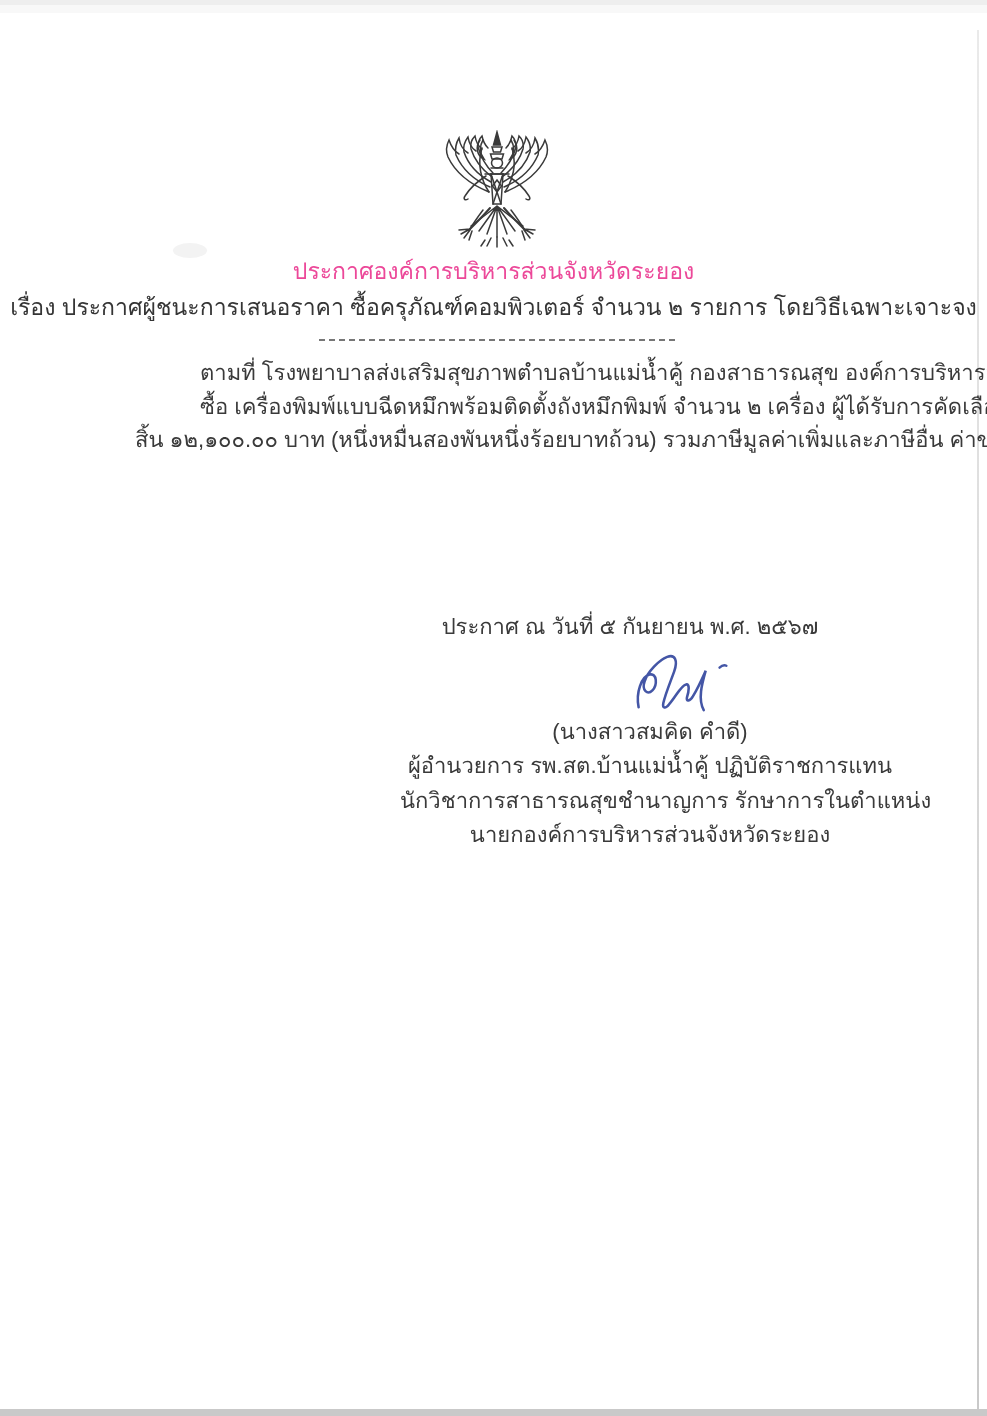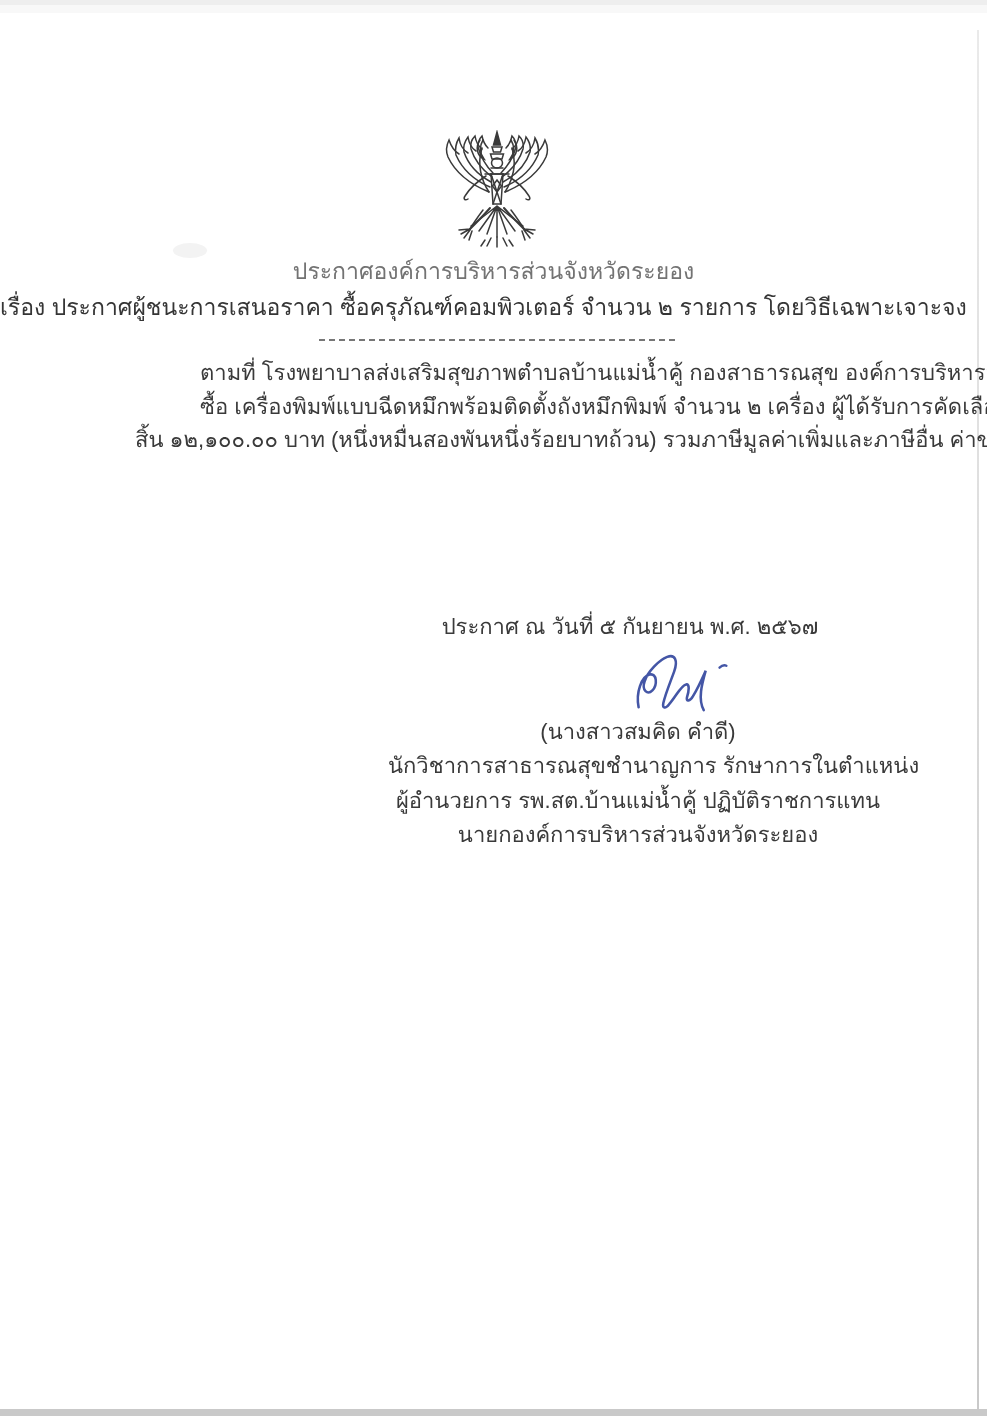--- a/index.html
+++ b/index.html
@@ -35,25 +35,25 @@
   }
   .scan-smudge {
     position: absolute; left: 173px; top: 243px; width: 34px; height: 15px;
     background: #f3f3f3; border-radius: 50%;
   }
   .emblem {
     position: absolute; left: 437px; top: 130px; width: 120px; height: 124px;
   }
   .title-line1 {
     position: absolute; left: 0; top: 256px; width: 987px;
-    text-align: center; font-size: 23px; line-height: 30px; color: #737373;
+    text-align: center; font-size: 23px; line-height: 30px; color: #ec4899;
   }
   .title-line2 {
     position: absolute; left: 0; top: 292px; width: 987px;
-    font-size: 23px; line-height: 30px; color: #353535;
+    text-align: center; font-size: 23px; line-height: 30px; color: #353535;
   }
   .dashed-sep {
     position: absolute; left: 319px; top: 339px; width: 356px; height: 0;
     border-top: 2px dashed #777777;
   }
   .body-block {
     position: absolute; left: 135px; top: 356px; width: 727px;
     font-size: 22px;
   }
   .body-line {
@@ -61,21 +61,21 @@
   }
   .body-line.indent { padding-left: 65px; }
   .date-line {
     position: absolute; left: 380px; top: 586px; width: 500px;
     text-align: center; font-size: 22px; line-height: 30px; margin-top: 26px;
   }
   .signature {
     position: absolute; left: 628px; top: 645px; width: 112px; height: 74px;
   }
   .sign-block {
-    position: absolute; left: 388px; top: 715px; width: 500px;
+    position: absolute; left: 400px; top: 715px; width: 500px;
     text-align: center; font-size: 22px;
   }
   .sign-line { height: 34.3px; line-height: 34.3px; white-space: nowrap; }
 </style>
 </head>
 <body>
 
 <div class="page">
 
   <div class="scan-top-strip"></div>
@@ -150,18 +150,18 @@
       <path stroke-width="2.6" d="M10 63 C7 48 13 32 21 30 C29 28 29 41 24 46 C19 51 13 46 16 37
            C19 27 31 15 39 12 C47 9 50 16 46 27 C42 38 37 50 35 59
            C34 64 37 65 41 60 C48 52 53 41 58 40 C62 39 61 47 59 53
            C58 58 62 57 65 52 C70 44 74 35 78 26 C74 40 70 55 76 66"></path>
       <path stroke-width="2.4" d="M92 23 C94 21 97 20 99 21"></path>
     </g>
   </svg>
 
   <div class="sign-block">
     <div class="sign-line">(นางสาวสมคิด คำดี)</div>
+    <div class="sign-line">ผู้อำนวยการ รพ.สต.บ้านแม่น้ำคู้ ปฏิบัติราชการแทน</div>
     <div class="sign-line">นักวิชาการสาธารณสุขชำนาญการ รักษาการในตำแหน่ง</div>
-    <div class="sign-line">ผู้อำนวยการ รพ.สต.บ้านแม่น้ำคู้ ปฏิบัติราชการแทน</div>
     <div class="sign-line">นายกองค์การบริหารส่วนจังหวัดระยอง</div>
   </div>
 
 </div>
 
 </body></html>

